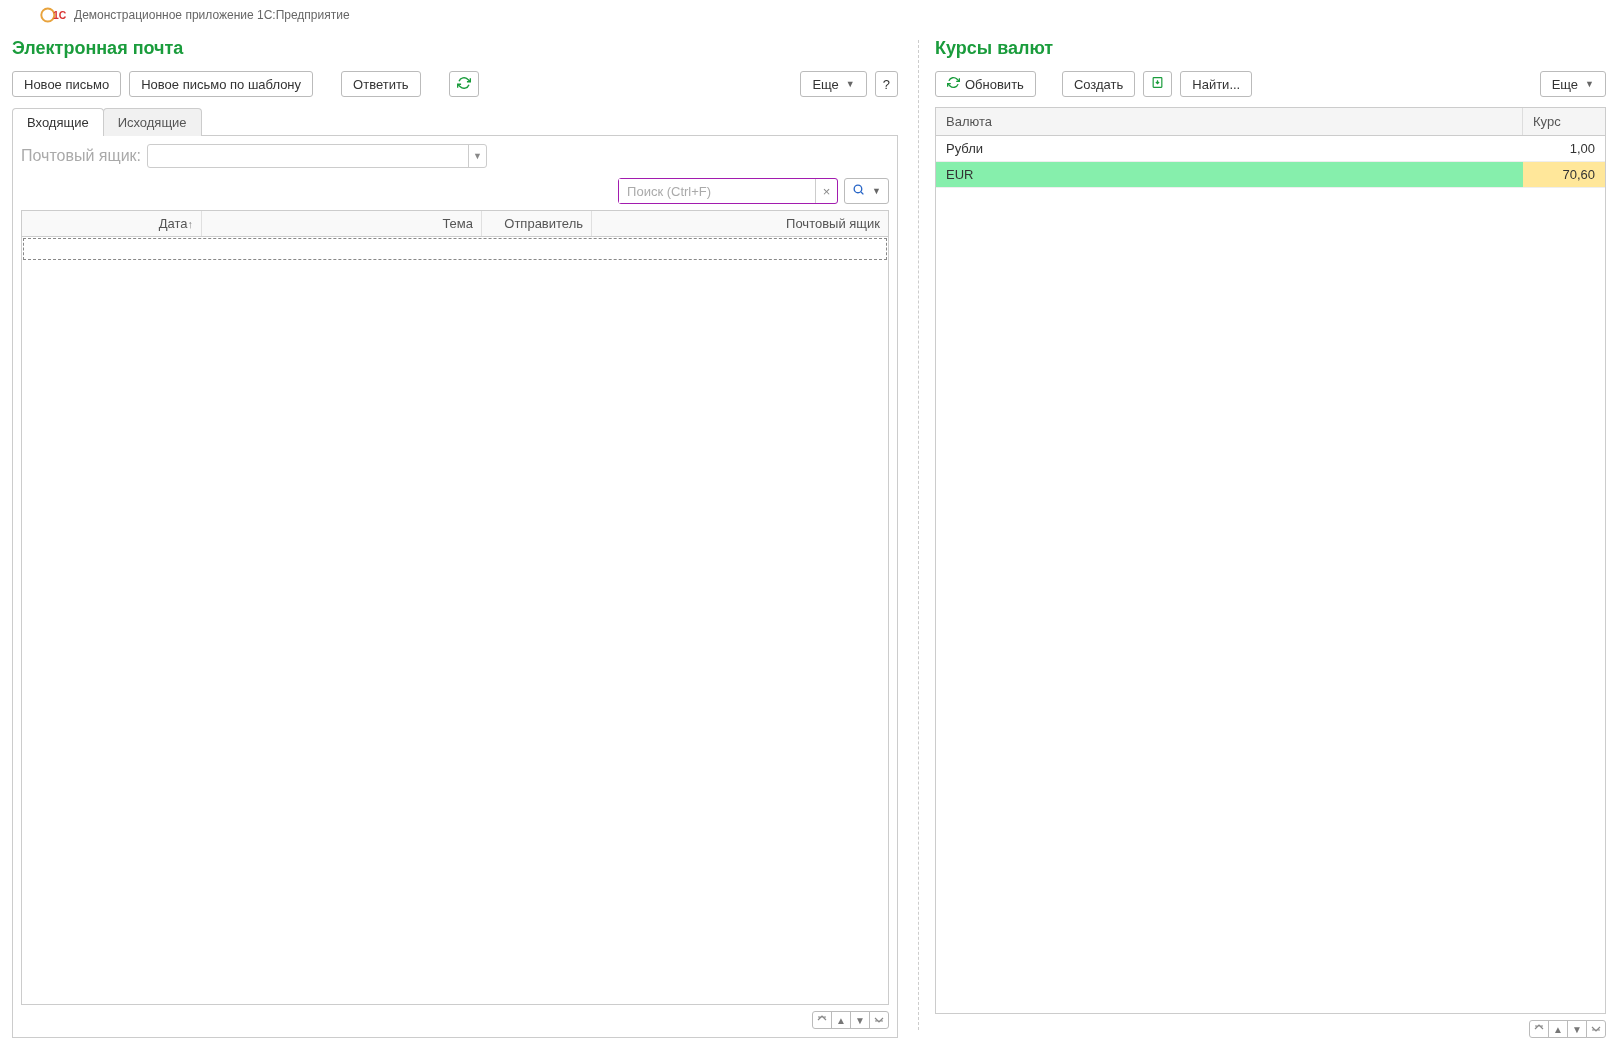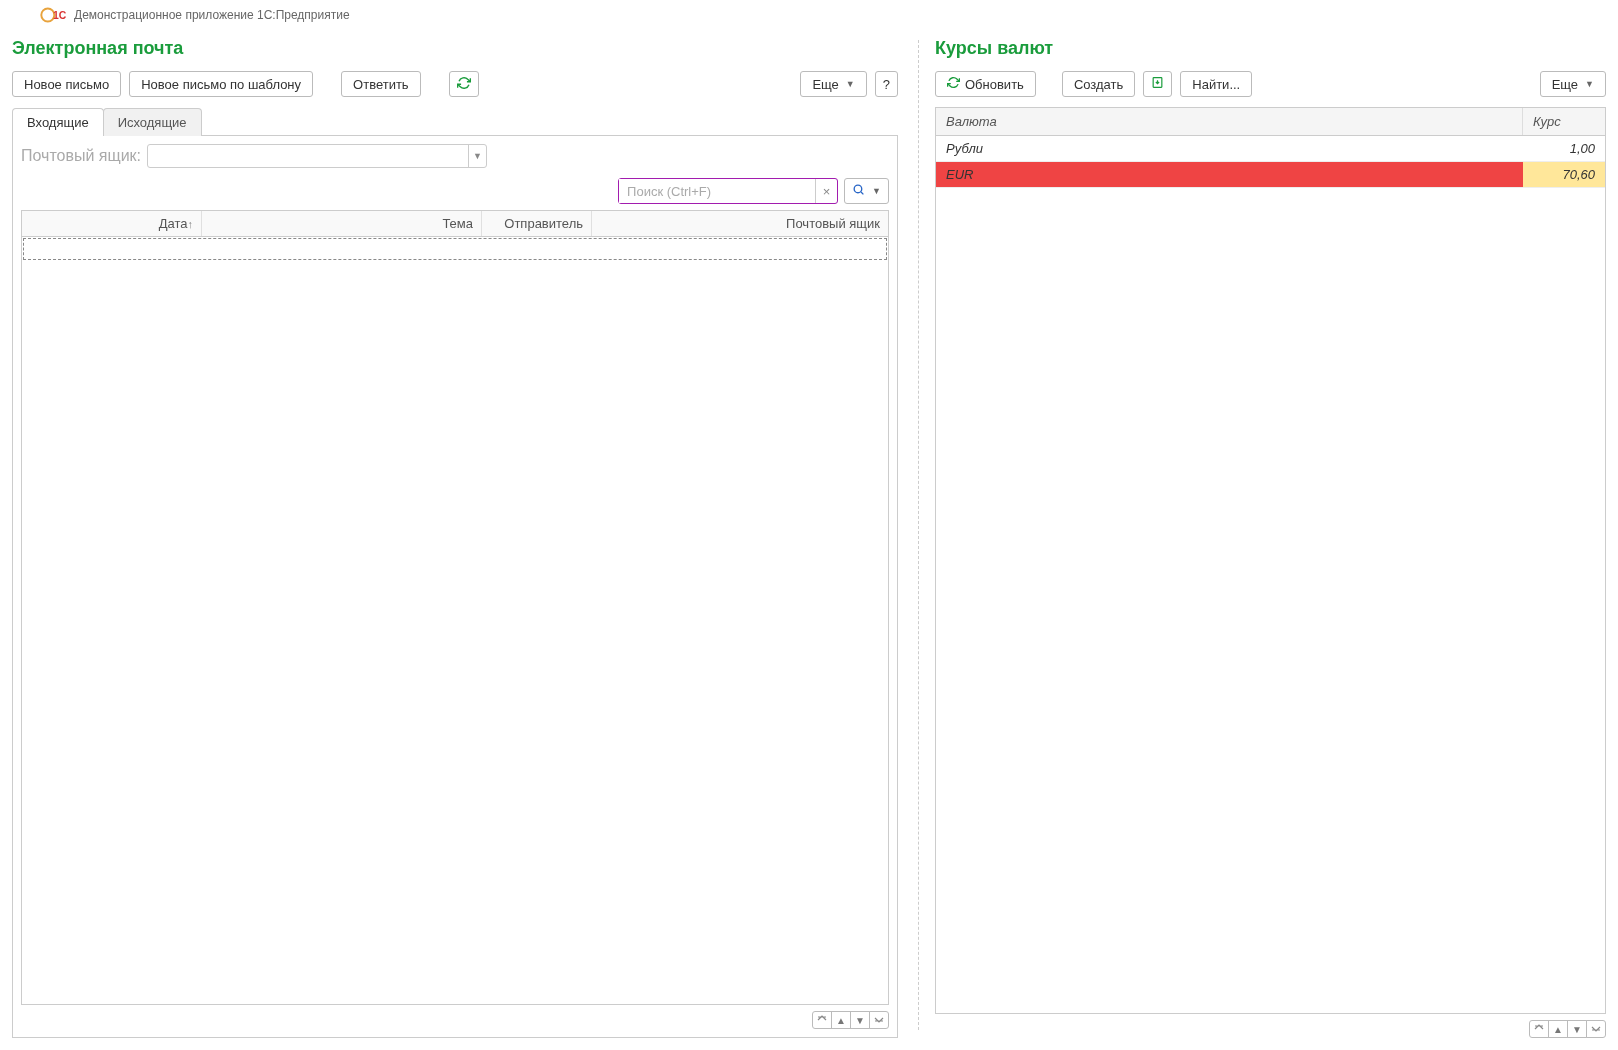--- a/index.html
+++ b/index.html
@@ -134,32 +134,32 @@
   display: flex; align-items: center; justify-content: center;
   cursor: pointer;
   color: #777;
   font-size: 10px;
   margin-left: -1px;
 }
 .nav-btn:first-child { border-radius: 3px 0 0 3px; margin-left: 0; }
 .nav-btn:last-child { border-radius: 0 3px 3px 0; }
 
 
-.rates-table { border: 1px solid #ccc; flex: 1; display: flex; flex-direction: column; min-height: 0; font-style: italic; }
+.rates-table { border: 1px solid #ccc; flex: 1; display: flex; flex-direction: column; min-height: 0; }
 .rates-header { display: flex; background: #f5f5f5; border-bottom: 1px solid #ccc; }
 .rth { padding: 6px 10px; color: #555; border-right: 1px solid #ddd; }
 .rth:last-child { border-right: none; }
 .rcol-currency { flex: 1; }
 .rcol-rate { width: 82px; text-align: left; }
 .rates-body { flex: 1; overflow: auto; }
 .rate-row { display: flex; border-bottom: 1px solid #eee; }
 .rate-row .rcell { padding: 5px 10px; }
 .rate-row .rcell.currency { flex: 1; }
 .rate-row .rcell.rate { width: 82px; text-align: right; }
-.rate-row.highlight { background: #ef4444; justify-content: space-between; }
+.rate-row.highlight { background: #86efac; justify-content: space-between; }
 .rate-row.highlight .rcell.rate { background: #ffe79a; }
 
 .download-icon { color: #1a9c3c; }
 </style>
 </head>
 <body>
 
 <div class="app-header">
   <span class="logo-1c">
     <svg viewBox="0 0 40 24">

